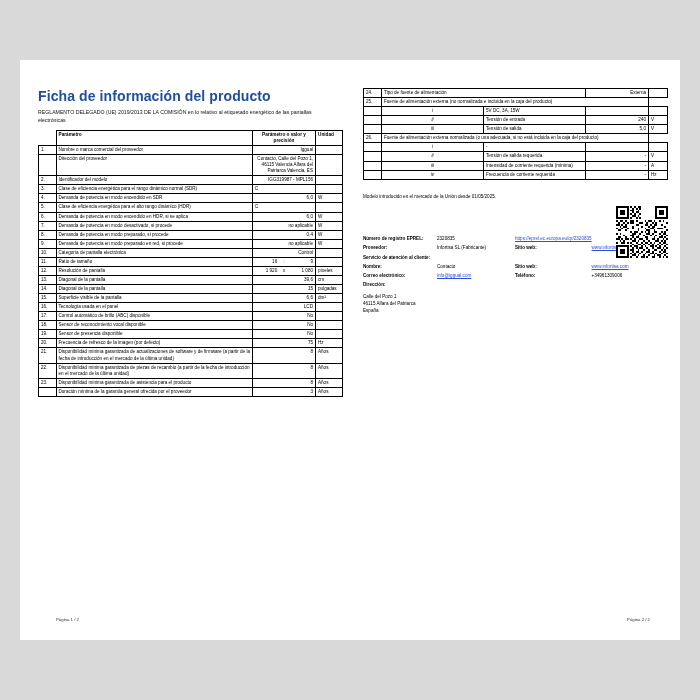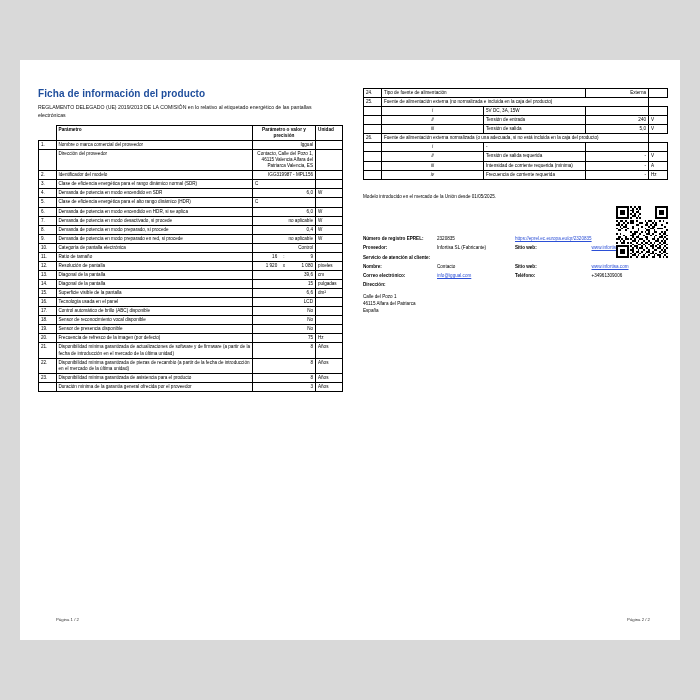--- a/index.html
+++ b/index.html
@@ -3,21 +3,21 @@
 <meta charset="utf-8">
 <style>
   html,body{margin:0;padding:0;background:#d9d9d9;}
   body{width:700px;height:700px;font-family:"Liberation Sans",sans-serif;}
   .page{position:absolute;left:0;top:0;width:700px;height:700px;background:#d9d9d9;}
   .sheet{position:absolute;left:20px;top:60px;width:660px;height:580px;background:#ffffff;}
   .col{position:absolute;top:0;height:580px;}
   .colL{left:18px;width:305px;}
   .colR{left:343px;width:305px;}
 
-  .title{font-size:10px;font-weight:bold;color:#1f4e9c;letter-spacing:.1px;margin:28px 0 5px 0;}
+  .title{font-size:14px;font-weight:bold;color:#1f4e9c;letter-spacing:.1px;margin:28px 0 5px 0;}
   .subtitle{font-size:5.2px;color:#111;line-height:1.5;margin-bottom:5px;width:290px;}
 
   table{border-collapse:collapse;width:100%;table-layout:fixed;}
   td{border:0.5px solid #000;font-size:4.6px;padding:1px 2px;vertical-align:top;color:#000;line-height:1.32;}
   .hd td{font-weight:bold;font-size:4.7px;}
   .num{width:13px;text-align:left;}
   .sub{width:9px;text-align:center;font-style:italic;}
   .val{width:58px;text-align:right;}
   .unit{width:22px;text-align:left;}
   .ctr{text-align:center;}

